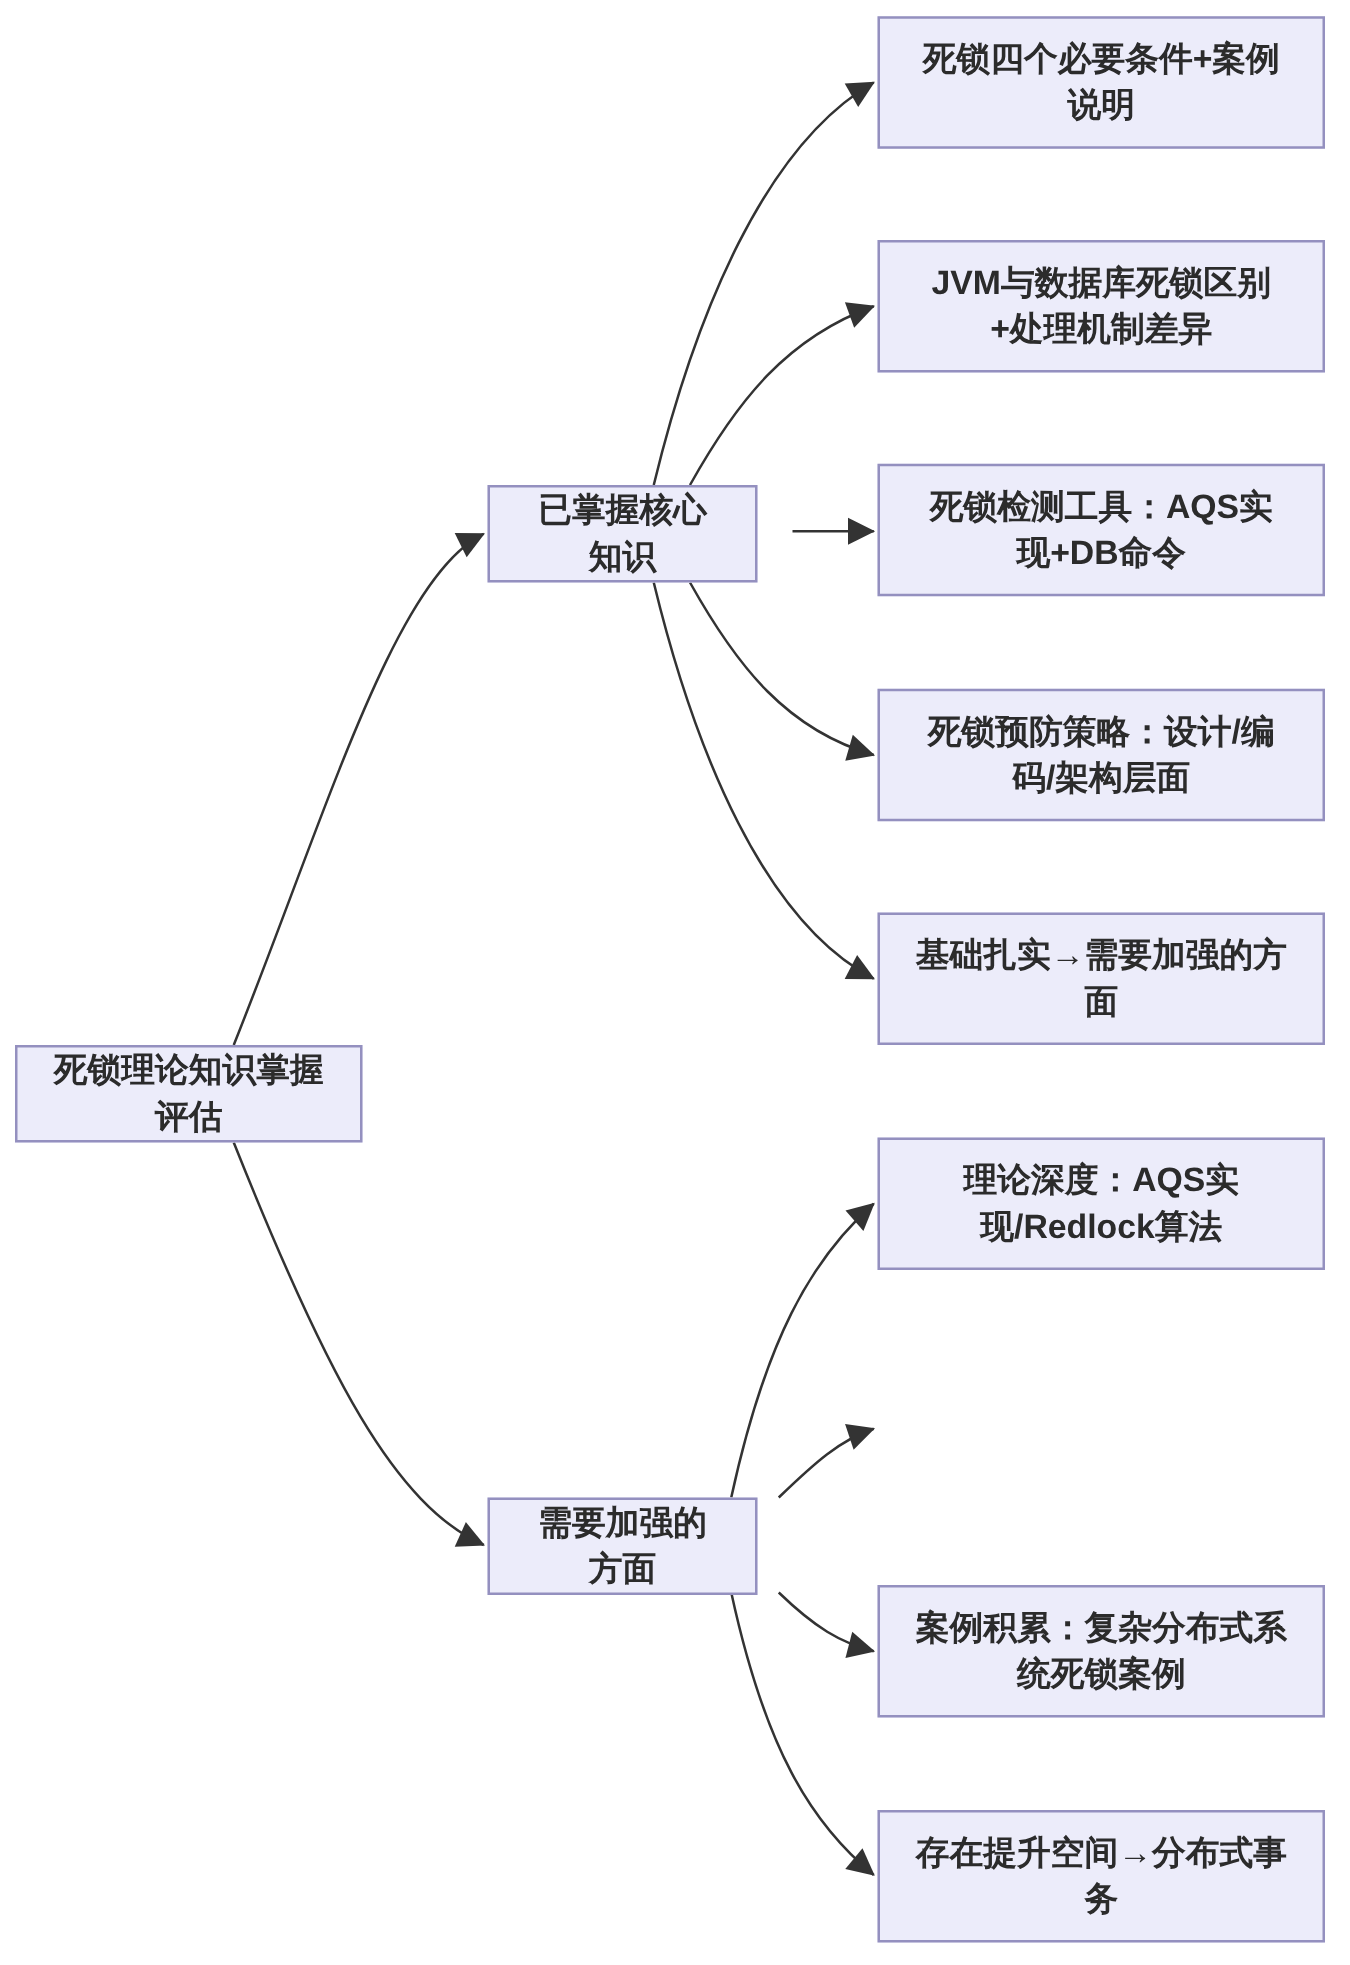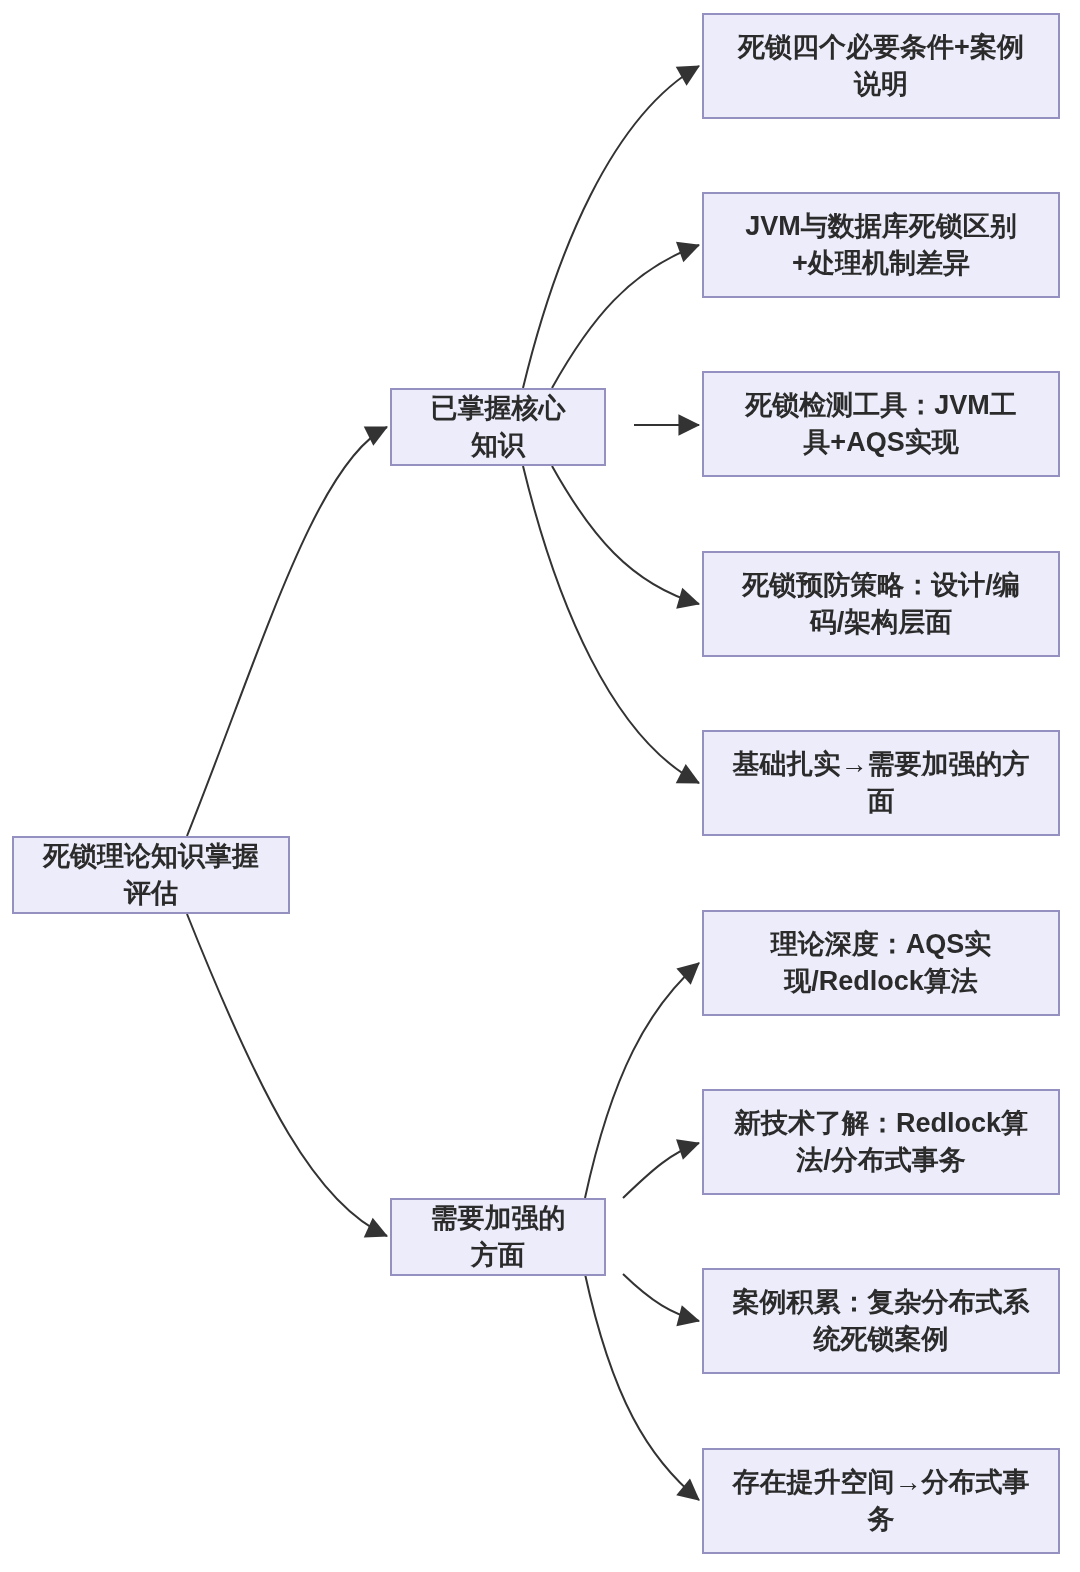--- a/index.html
+++ b/index.html
@@ -73,22 +73,21 @@
   </svg>
 
   <div class="node root">死锁理论知识掌握评估</div>
 
   <div class="node branch" style="left:390px; top:388px;">已掌握核心知识</div>
 
   <div class="node branch" style="left:390px; top:1198px;text-align:center;">需要加强的方面</div>
 
   <div class="node leaf" style="top:13px">死锁四个必要条件+案例说明</div>
   <div class="node leaf" style="top:192px">JVM与数据库死锁区别+处理机制差异</div>
-  <div class="node leaf" style="top:371px">死锁检测工具：JVM工具+AQS实现</div>
+  <div class="node leaf" style="top:371px">死锁检测工具：AQS实现+DB命令</div>
   <div class="node leaf" style="top:551px">死锁预防策略：设计/编码/架构层面</div>
   <div class="node leaf" style="top:730px">基础扎实→需要加强的方面</div>
 
   <div class="node leaf" style="top:910px">理论深度：AQS实现/Redlock算法</div>
-  <div class="node leaf" style="top:1089px">新技术了解：Redlock算法/分布式事务</div>
   <div class="node leaf" style="top:1268px">案例积累：复杂分布式系统死锁案例</div>
   <div class="node leaf" style="top:1448px">存在提升空间→分布式事务</div>
 
 </div>
 
 </body></html>

